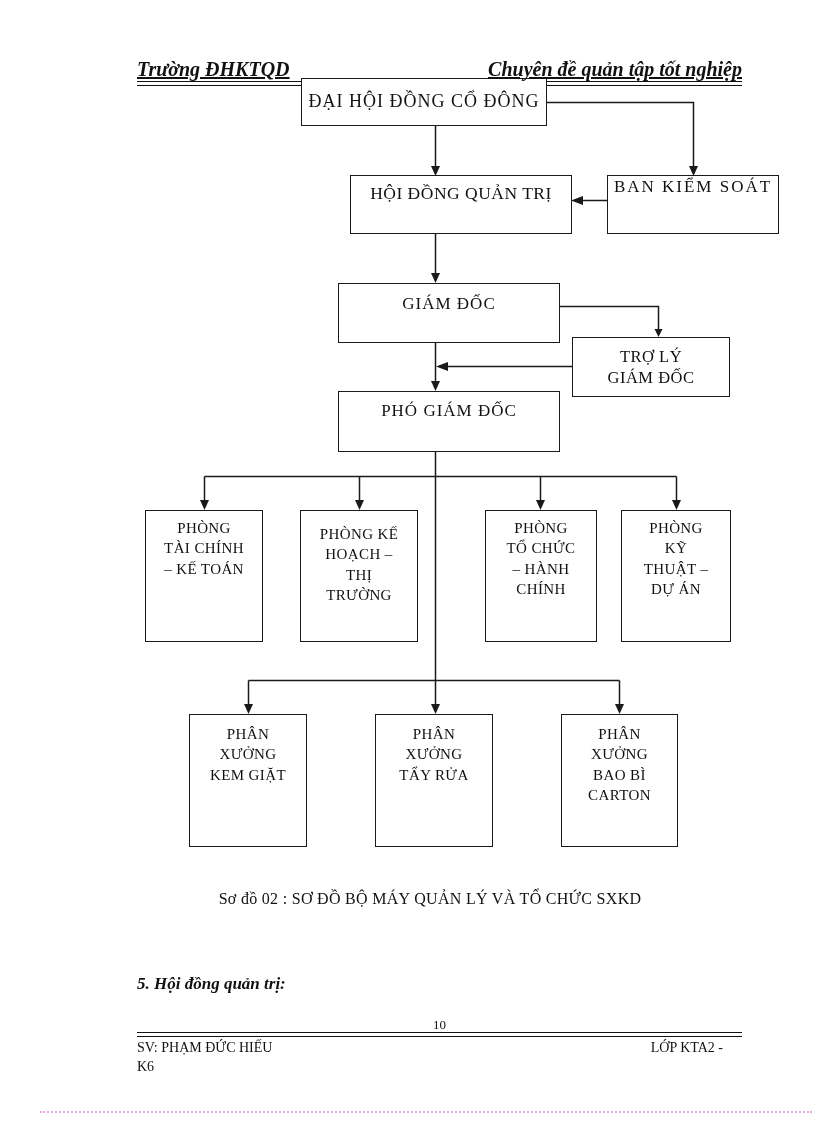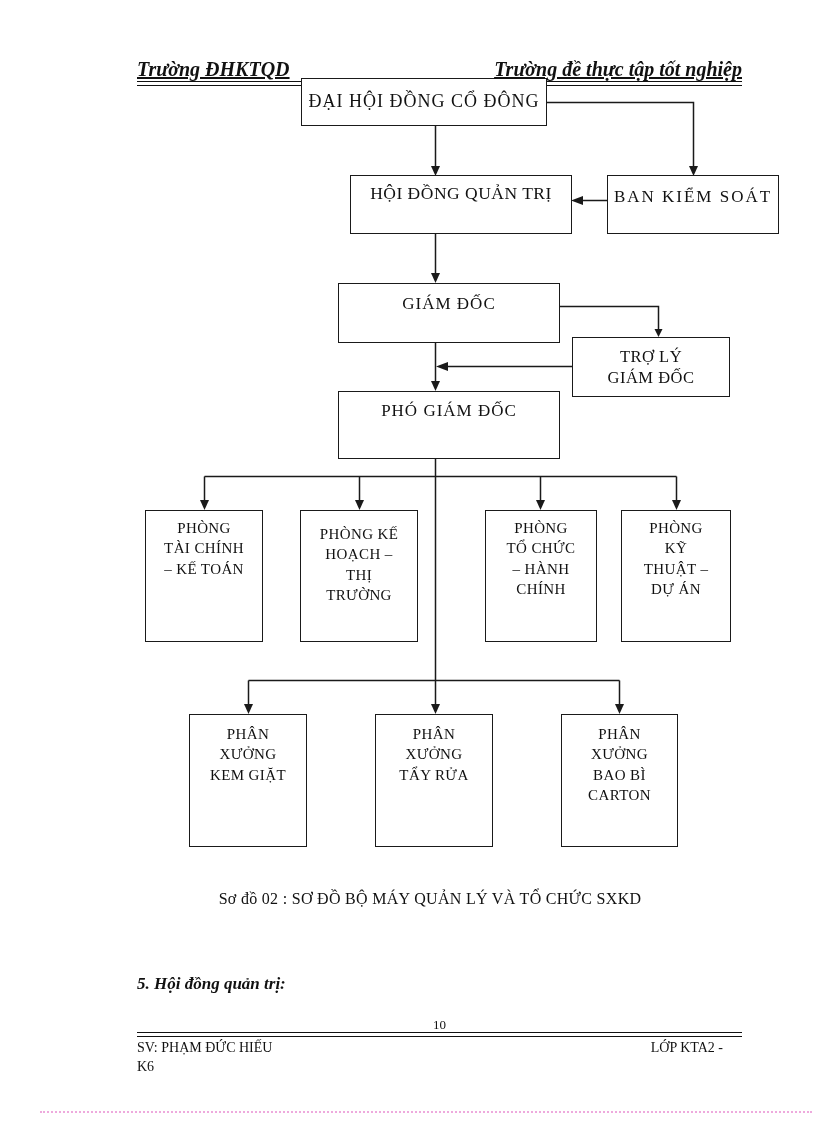--- a/index.html
+++ b/index.html
@@ -37,21 +37,21 @@
     position:absolute;left:40px;top:1111px;width:772px;height:0;
     border-top:2px dotted #eeaadd;z-index:2;
   }
 </style>
 </head>
 <body>
 
 <div id="page">
 
   <div class="abs hdr" style="left:137px;top:58px;">Trường ĐHKTQD</div>
-  <div class="abs hdr" style="right:74px;top:58px;">Trường đề thực tập tốt nghiệp</div>
+  <div class="abs hdr" style="right:74px;top:58px;">Chuyên đề quản tập tốt nghiệp</div>
   <div class="double-rule" style="left:137px;top:81px;width:605px;"></div>
 
   <svg class="connectors" width="816" height="1123" viewBox="0 0 816 1123" aria-hidden="true">
     <path fill="none" stroke="#1a1a1a" stroke-width="1.5" d="M435.5 126 V167
          M547 102.5 H693.5 V167
          M607 200.5 H583
          M435.5 234 V274
          M560 306.5 H658.5 V329
          M572 366.5 H447
          M435.5 343 V382
@@ -80,28 +80,28 @@
       <polygon points="244,704 253,704 248.5,714"></polygon>
       <polygon points="431,704 440,704 435.5,714"></polygon>
       <polygon points="615,704 624,704 619.5,714"></polygon>
     </g>
   </svg>
 
   <div class="box" style="left:350px;top:175px;width:222px;height:59px;font-size:17.5px;letter-spacing:0.5px;padding-top:6px;">HỘI ĐỒNG QUẢN TRỊ</div>
 
   <div class="box" style="left:301px;top:78px;width:246px;height:48px;font-size:18px;letter-spacing:1px;display:flex;align-items:center;justify-content:center;">ĐẠI HỘI ĐỒNG CỔ ĐÔNG</div>
 
-  <div class="box" style="left:607px;top:175px;width:172px;height:59px;font-size:17px;letter-spacing:2px;padding-top:10px;">BAN KIỂM SOÁT</div>
+  <div class="box" style="left:607px;top:175px;width:172px;height:59px;font-size:17px;letter-spacing:2px;">BAN KIỂM SOÁT</div>
 
   <div class="box" style="left:338px;top:283px;width:222px;height:60px;font-size:17px;letter-spacing:1px;padding-top:9px;">GIÁM ĐỐC</div>
 
   <div class="box" style="left:572px;top:337px;width:158px;height:60px;font-size:16.5px;letter-spacing:0.5px;display:flex;align-items:center;justify-content:center;">TRỢ LÝ
 GIÁM ĐỐC</div>
 
-  <div class="box" style="left:338px;top:391px;width:222px;height:68px;font-size:17px;letter-spacing:1px;padding-top:8px;">PHÓ GIÁM ĐỐC</div>
+  <div class="box" style="left:338px;top:391px;width:222px;height:61px;font-size:17px;letter-spacing:1px;padding-top:8px;">PHÓ GIÁM ĐỐC</div>
 
   <div class="box" style="left:145px;top:510px;width:118px;height:132px;font-size:15px;letter-spacing:0.4px;padding-top:7px;line-height:1.35;">PHÒNG
 TÀI CHÍNH
 – KẾ TOÁN</div>
 
   <div class="box" style="left:300px;top:510px;width:118px;height:132px;font-size:15px;letter-spacing:0.4px;padding-top:13px;line-height:1.35;">PHÒNG KẾ
 HOẠCH –
 THỊ
 TRƯỜNG</div>
 

